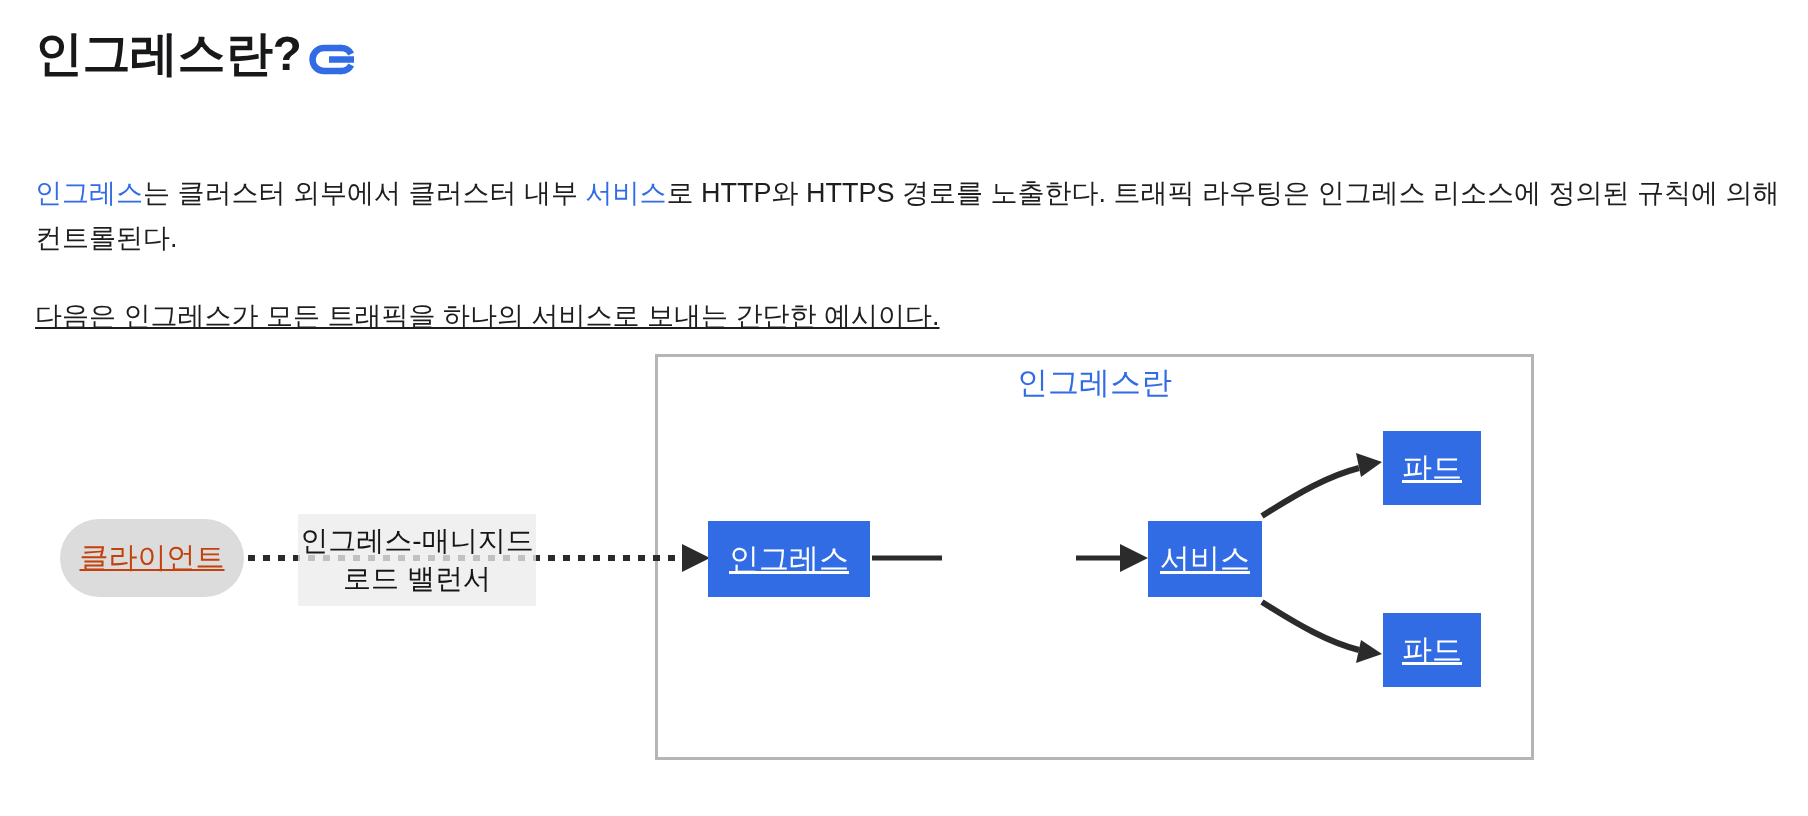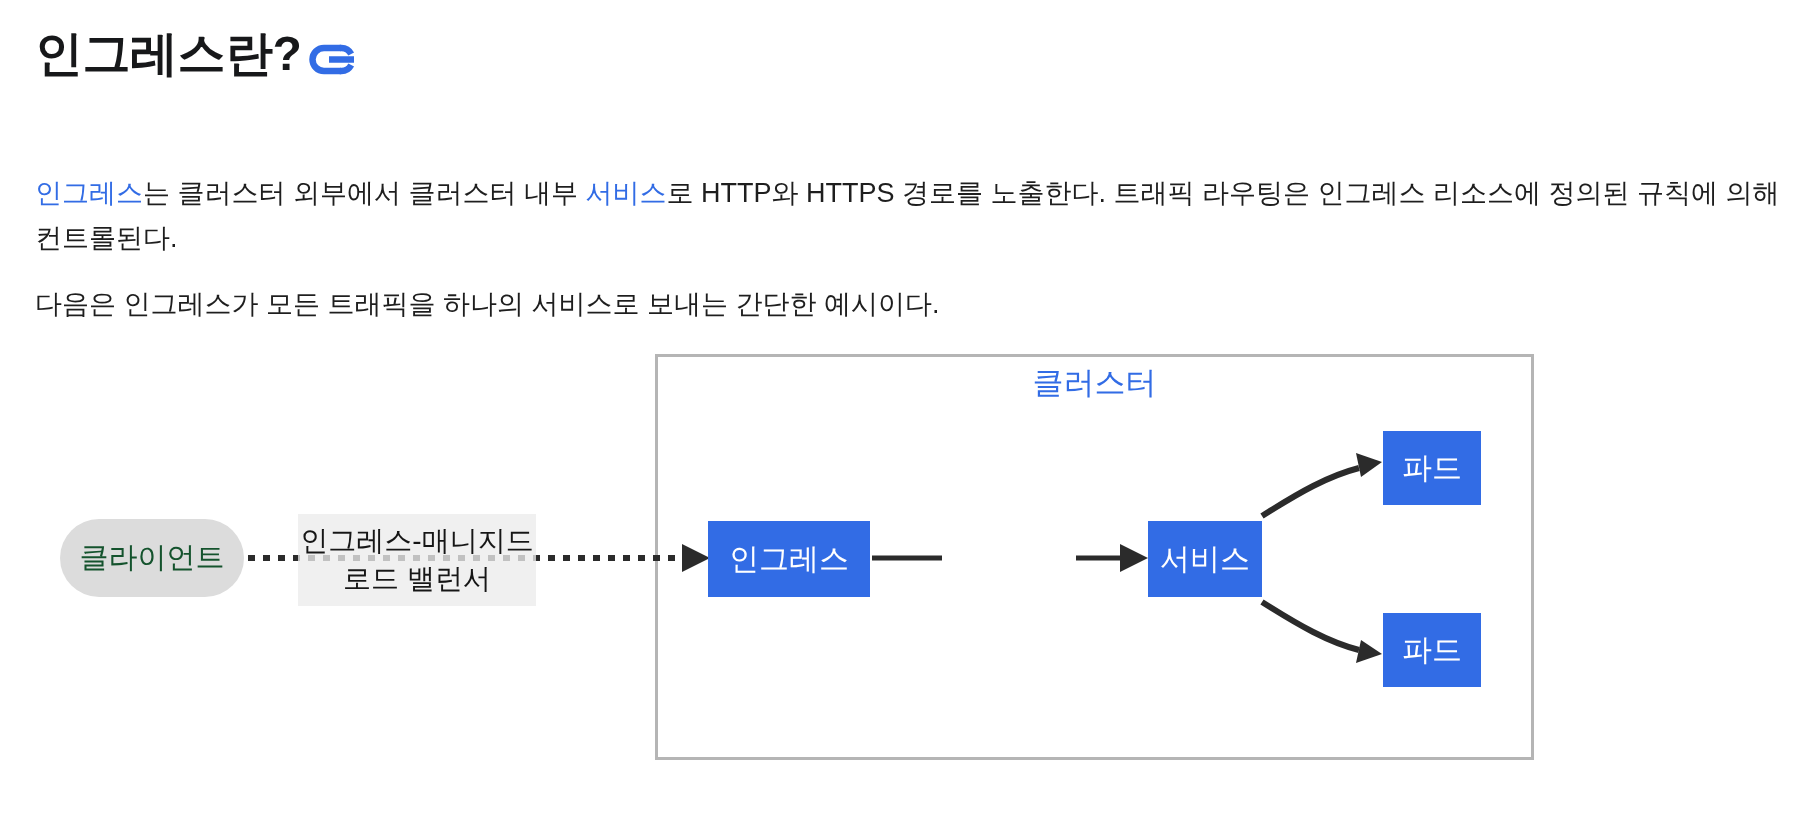--- a/index.html
+++ b/index.html
@@ -26,43 +26,43 @@
   .anchor-link { display:inline-flex; align-items:center; margin-top:10px; cursor:pointer; }
   
   .para {
     position:absolute; left:35px;
     font-size:27px; line-height:45px; color:#1e1e1e;
     width:1745px;
     word-break:break-all;
     margin-top:42px;
   }
   .para-1 { top:129px; }
-  .para-2 { top:240px; }
+  .para-2 { top:252px;text-decoration:underline; }
   .inline-link { color:var(--k8s-blue,#326ce5); text-decoration:none; cursor:pointer; }
   
   .diagram { position:absolute; left:0; top:0; width:1808px; height:816px; }
   .cluster-box {
     position:absolute; left:655px; top:354px; width:879px; height:406px;
     border:3px solid var(--cluster-border,#b5b5b5);
     background:transparent; z-index:0;
   }
   .cluster-label {
     position:absolute; left:655px; top:362px; width:879px;
     text-align:center; font-size:31px; color:var(--k8s-blue,#326ce5);
     z-index:2;
   }
   .arrows { position:absolute; left:0; top:0; z-index:1; }
   .node {
     position:absolute; display:flex; align-items:center; justify-content:center;
-    font-size:30px; z-index:3; 
+    font-size:30px; z-index:3; text-decoration:underline;
   }
   .node-blue { background:var(--k8s-blue,#326ce5); color:#ffffff; }
   .node-client {
     left:60px; top:519px; width:184px; height:78px;
-    background:var(--node-gray,#dcdcdc); color:#14532d;
+    background:var(--node-gray,#dcdcdc); color:#c2410c;
     border-radius:39px; font-size:29px;
   }
   .node-ingress { left:708px;  top:521px; width:162px; height:76px; }
   .node-service { left:1148px; top:521px; width:114px; height:76px; }
   .node-pod-top    { left:1383px; top:431px; width:98px; height:74px; }
   .node-pod-bottom { left:1383px; top:613px; width:98px; height:74px; }
   .edge-label {
     position:absolute; z-index:2;
     display:flex; flex-direction:column; align-items:center; justify-content:center;
     font-size:28px; color:#161616; text-align:center;
@@ -95,21 +95,21 @@
     </span>
   </div>
 
   <p class="para para-1"><span class="inline-link">인그레스</span><span>는 클러스터 외부에서 클러스터 내부 </span><span class="inline-link">서비스</span><span>로 HTTP와 HTTPS 경로를 노출한다. 트래픽 라우팅은 인그레스 리소스에 정의된 규칙에 의해 컨트롤된다.</span></p>
 
   <p class="para para-2">다음은 인그레스가 모든 트래픽을 하나의 서비스로 보내는 간단한 예시이다.</p>
 
   <div class="diagram">
 
     <div class="cluster-box"></div>
-    <div class="cluster-label">클러스터</div>
+    <div class="cluster-label">인그레스란</div>
 
     <svg class="arrows" width="1808" height="816" viewBox="0 0 1808 816">
 
       <path d="M248 558 H682" stroke="var(--arrow,#2b2b2b)" stroke-width="6" stroke-dasharray="7 8" fill="none"></path>
       <polygon points="682,544 710,558 682,572" fill="var(--arrow,#2b2b2b)"></polygon>
 
       <path d="M872 558 H942" stroke="var(--arrow,#2b2b2b)" stroke-width="5" fill="none"></path>
       <path d="M1076 558 H1122" stroke="var(--arrow,#2b2b2b)" stroke-width="5" fill="none"></path>
       <polygon points="1120,544 1148,558 1120,572" fill="var(--arrow,#2b2b2b)"></polygon>
 

